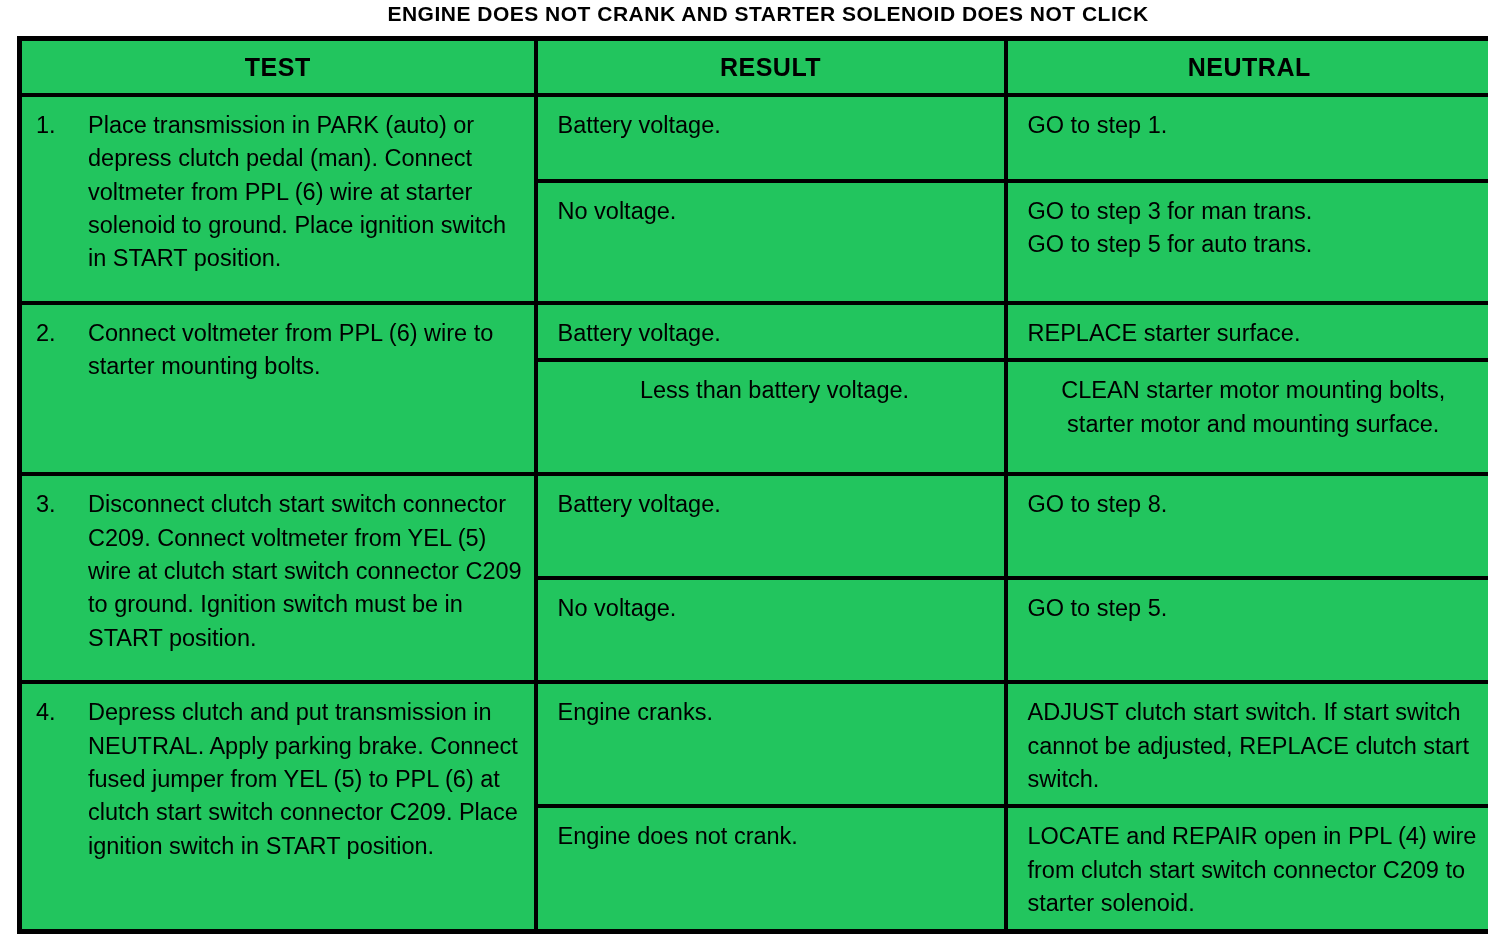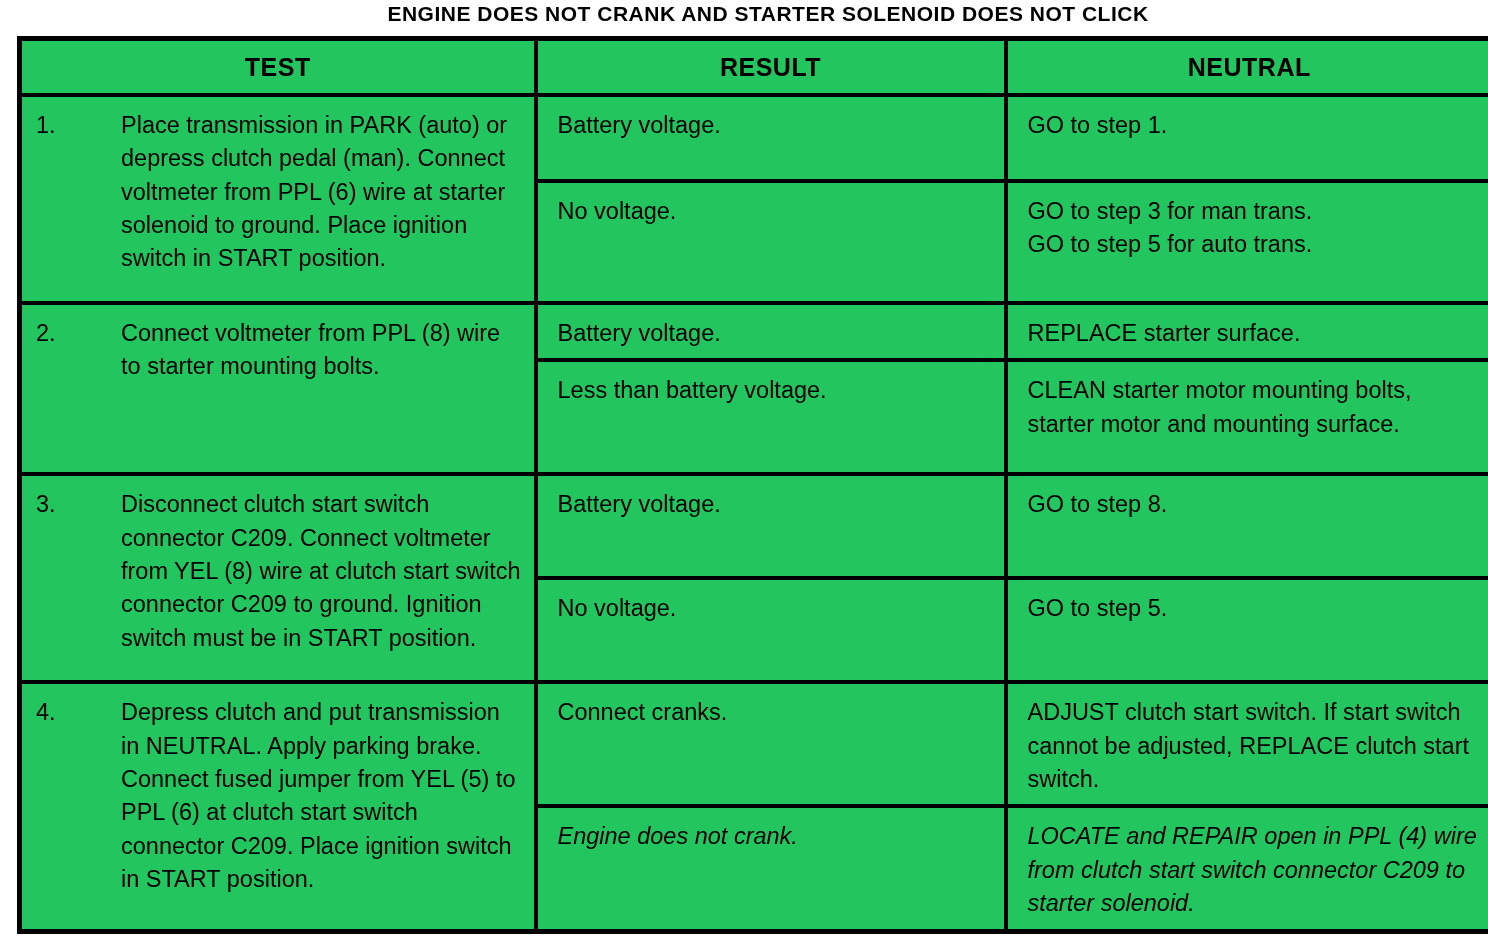--- a/index.html
+++ b/index.html
@@ -64,34 +64,33 @@
   }
   .test-wrap {
     display: flex;
     align-items: flex-start;
   }
   .step-num {
     flex: 0 0 52px;
   }
   .step-text {
     flex: 1 1 auto;
-    margin-left: 33px;
   }
   td.action-cell, td.result-cell {
     white-space: pre-line;
   }
   
   tr.r1a td { height: 62px; }
   tr.r1b td { height: 98px; }
   tr.r2a td { height: 30px; }
-  tr.r2b td { height: 90px; }
+  tr.r2b td { height: 90px; text-align: center; }
   tr.r3a td { height: 80px; }
   tr.r3b td { height: 80px; }
   tr.r4a td { height: 100px; }
-  tr.r4b td { height: 100px; font-style: italic; }
+  tr.r4b td { height: 100px; }
 </style>
 </head>
 <body>
 
 <div class="page">
 
   <div class="doc-title">ENGINE DOES NOT CRANK AND STARTER SOLENOID DOES NOT CLICK</div>
 
   <table class="diag">
     <colgroup>
@@ -121,54 +120,54 @@
       <tr class="r1b">
         <td class="result-cell">No voltage.</td>
         <td class="action-cell">GO to step 3 for man trans.
 GO to step 5 for auto trans.</td>
       </tr>
 
       <tr class="r2a">
         <td class="test-cell" rowspan="2">
           <div class="test-wrap">
             <span class="step-num">2.</span>
-            <span class="step-text">Connect voltmeter from PPL (8) wire to starter mounting bolts.</span>
+            <span class="step-text">Connect voltmeter from PPL (6) wire to starter mounting bolts.</span>
           </div>
         </td>
         <td class="result-cell">Battery voltage.</td>
         <td class="action-cell">REPLACE starter surface.</td>
       </tr>
       <tr class="r2b">
         <td class="result-cell">Less than battery voltage.</td>
         <td class="action-cell">CLEAN starter motor mounting bolts, starter motor and mounting surface.</td>
       </tr>
 
       <tr class="r3a">
         <td class="test-cell" rowspan="2">
           <div class="test-wrap">
             <span class="step-num">3.</span>
-            <span class="step-text">Disconnect clutch start switch connector C209. Connect voltmeter from YEL (8) wire at clutch start switch connector C209 to ground. Ignition switch must be in START position.</span>
+            <span class="step-text">Disconnect clutch start switch connector C209. Connect voltmeter from YEL (5) wire at clutch start switch connector C209 to ground. Ignition switch must be in START position.</span>
           </div>
         </td>
         <td class="result-cell">Battery voltage.</td>
         <td class="action-cell">GO to step 8.</td>
       </tr>
       <tr class="r3b">
         <td class="result-cell">No voltage.</td>
         <td class="action-cell">GO to step 5.</td>
       </tr>
 
       <tr class="r4a">
         <td class="test-cell" rowspan="2">
           <div class="test-wrap">
             <span class="step-num">4.</span>
             <span class="step-text">Depress clutch and put transmission in NEUTRAL. Apply parking brake. Connect fused jumper from YEL (5) to PPL (6) at clutch start switch connector C209. Place ignition switch in START position.</span>
           </div>
         </td>
-        <td class="result-cell">Connect cranks.</td>
+        <td class="result-cell">Engine cranks.</td>
         <td class="action-cell">ADJUST clutch start switch. If start switch cannot be adjusted, REPLACE clutch start switch.</td>
       </tr>
       <tr class="r4b">
         <td class="result-cell">Engine does not crank.</td>
         <td class="action-cell">LOCATE and REPAIR open in PPL (4) wire from clutch start switch connector C209 to starter solenoid.</td>
       </tr>
     </tbody>
   </table>
 
 </div>

